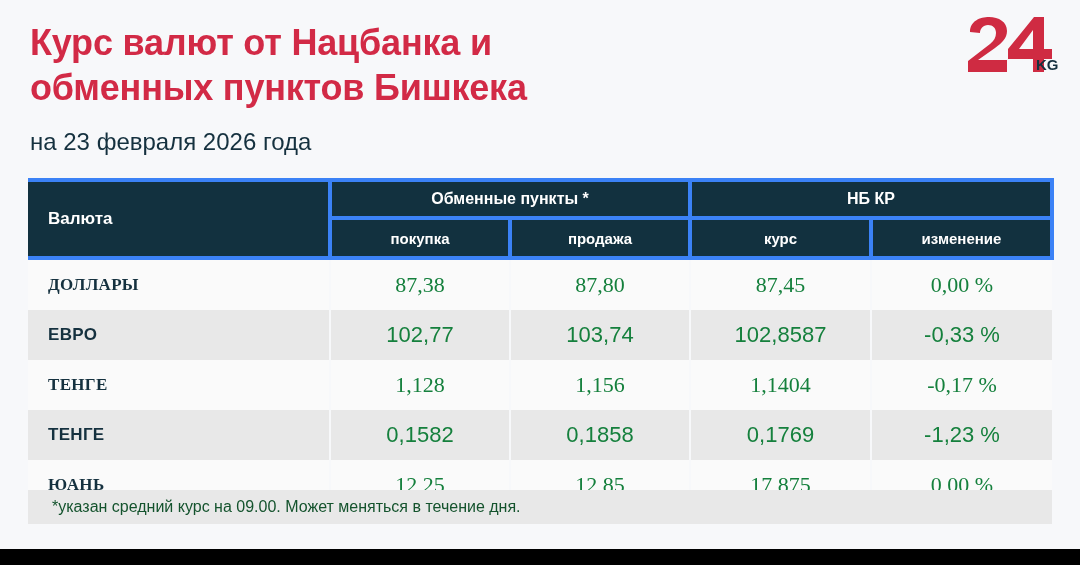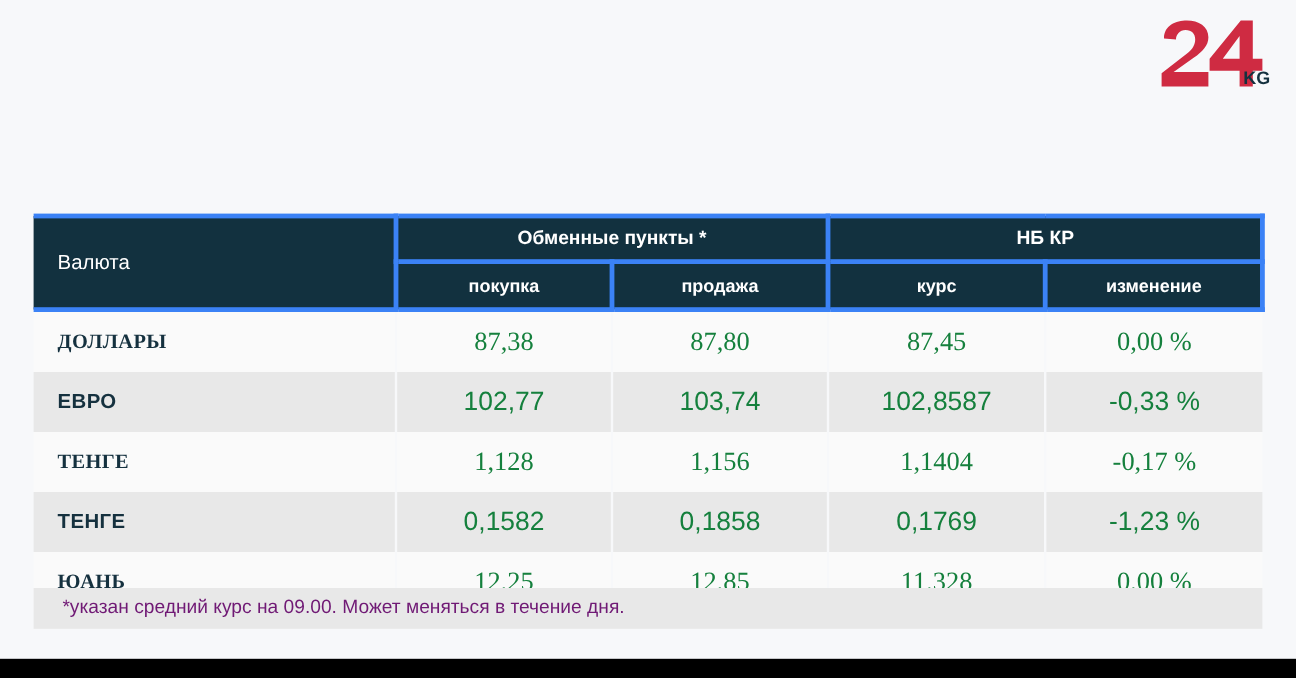--- a/index.html
+++ b/index.html
@@ -89,21 +89,21 @@
   thead .sub,
   thead .cur-cell {
     background: #12313f;
     color: #ffffff;
     border: 4px solid #3b82f6;
   }
   thead .cur-cell {
     text-align: left;
     padding: 0 0 0 20px;
     font-size: 17px;
-    font-weight: normal;
+    font-weight: bold;
     vertical-align: middle;
     border-left: 0;
     margin-left: 48px;
   }
   thead .grp {
     height: 34px;
     text-align: center;
     font-size: 16px;
     font-weight: bold;
     padding: 0;
@@ -143,21 +143,21 @@
   }
 
   
   .footnote {
     position: absolute;
     left: 28px;
     top: 490px;
     width: 1024px;
     height: 34px;
     background: #e8e8e8;
-    color: #701a75;
+    color: #14532d;
     font-size: 16px;
     line-height: 34px;
     padding-left: 24px;
     box-sizing: border-box;
     white-space: nowrap;
   }
 
   
   .bottom-bar {
     position: absolute;
@@ -167,20 +167,27 @@
     height: 16px;
     background: #000000;
   }
 </style>
 </head>
 <body>
 
 <div class="page">
 
   <div class="header">
+    <div class="title-block">
+      <h1 class="title">
+        <span>Курс валют от Нацбанка и</span><br>
+        <span>обменных пунктов Бишкека</span>
+      </h1>
+      <p class="subtitle">на 23 февраля 2026 года</p>
+    </div>
 
     <div class="logo">
       <svg width="92" height="58" viewBox="0 0 92 58" xmlns="http://www.w3.org/2000/svg" aria-hidden="true">
         <g>
 
           <path d="M4 16 C4 5, 14 1, 23 1 C33 1, 41 6, 41 15 C41 22, 36 27, 29 32 L12 44 L41 44 L41 56 L2 56 L2 45 L24 28 C28 25, 30 21, 30 17 C30 12, 27 9, 22 9 C17 9, 14 13, 14 17 Z" fill="#cf2b42"></path>
 
           <path d="M68 1 L78 1 L78 33 L86 33 L86 43 L78 43 L78 56 L67 56 L67 43 L42 43 L42 33 Z M67 33 L67 14 L53 33 Z" fill="#cf2b42"></path>
         </g>
         <g>
@@ -238,21 +245,21 @@
           <td class="cur">ТЕНГЕ</td>
           <td class="num sep">0,1582</td>
           <td class="num sep">0,1858</td>
           <td class="num sep">0,1769</td>
           <td class="num sep">-1,23 %</td>
         </tr>
         <tr class="odd">
           <td class="cur">ЮАНЬ</td>
           <td class="num sep">12,25</td>
           <td class="num sep">12,85</td>
-          <td class="num sep">11,328</td>
+          <td class="num sep">17,875</td>
           <td class="num sep">0,00 %</td>
         </tr>
       </tbody>
     </table>
   </div>
 
   <div class="footnote">*указан средний курс на 09.00. Может меняться в течение дня.</div>
 
   <div class="bottom-bar"></div>
 

